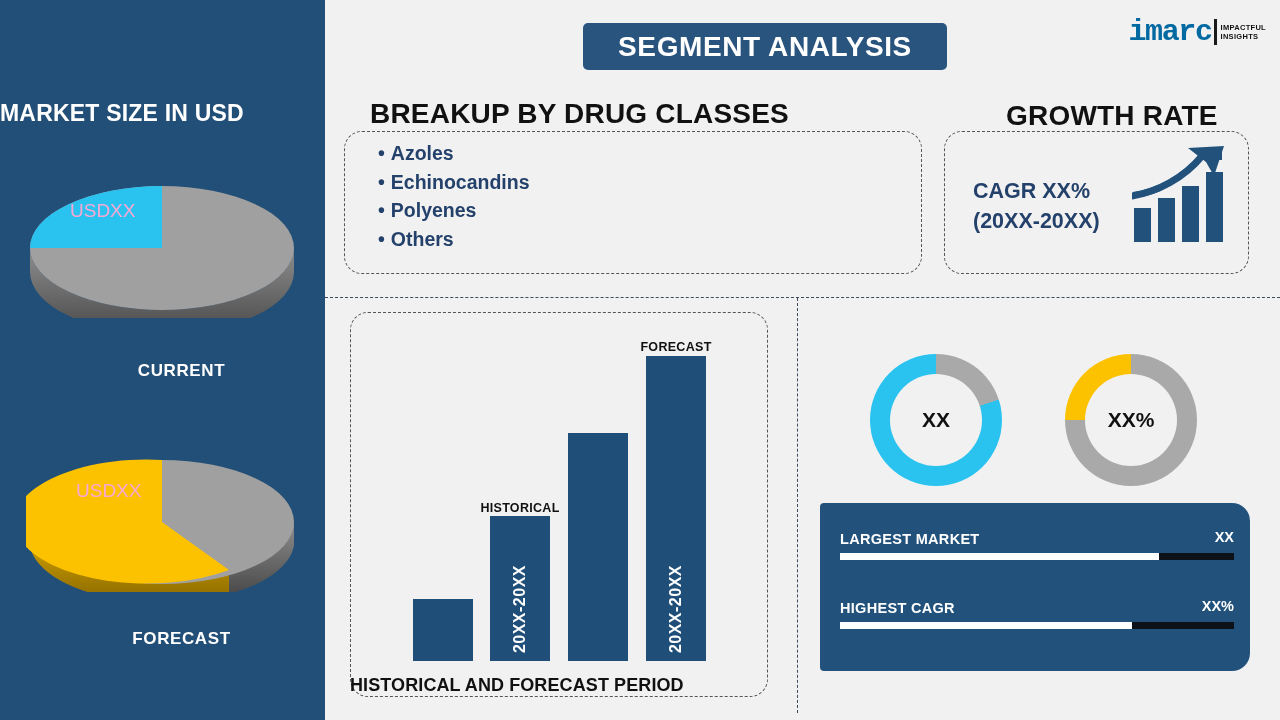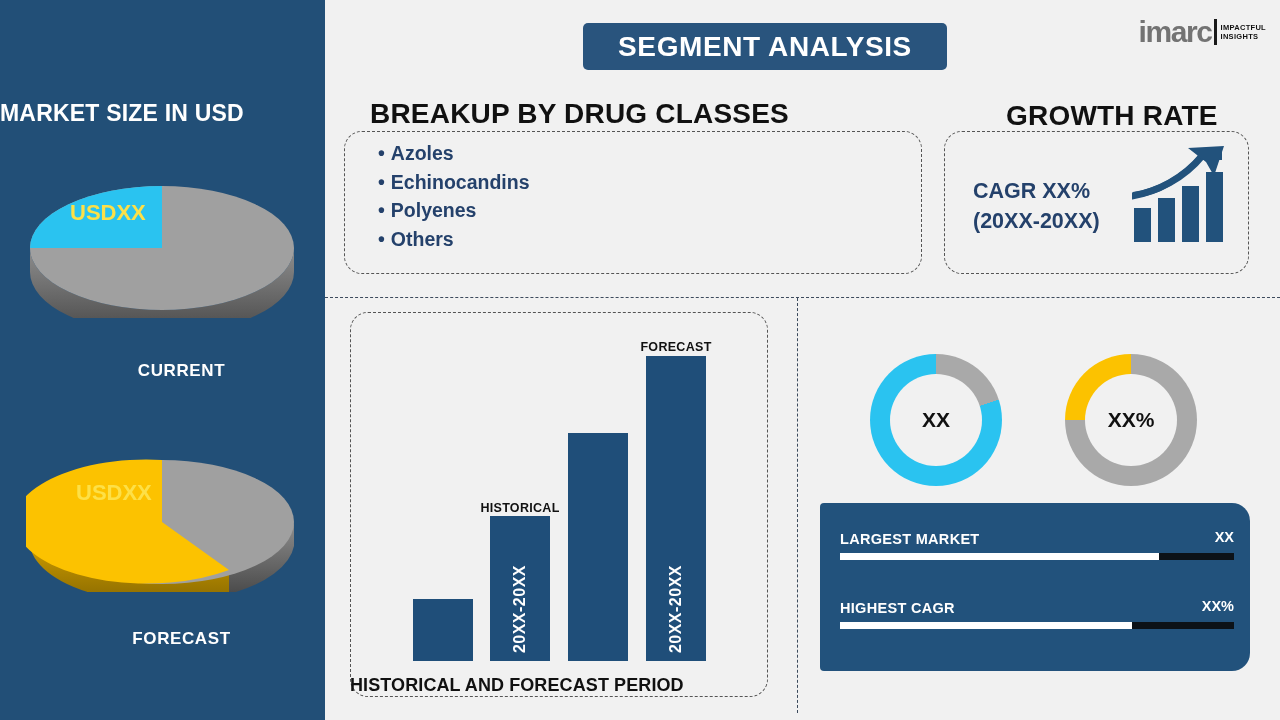--- a/index.html
+++ b/index.html
@@ -20,39 +20,39 @@
     position: absolute; top: 100px; left: 0; width: 325px;
     text-align: left; color: #ffffff;
     font-size: 23px; font-weight: bold; letter-spacing: .2px;
   }
   .pie-wrap { position: absolute; left: 26px; width: 272px; }
   .pie-caption {
     position: absolute; left: 0; width: 363px; text-align: center;
     color: #ffffff; font-size: 17px; font-weight: bold; letter-spacing: .6px;
   }
   .pie-label {
-    position: absolute; color: #fde047; font-size: 22px; font-weight: bold;
+    position: absolute; color: #f9a8d4; font-size: 19px; font-weight: normal;
     z-index: 5; pointer-events: none;
   }
 
   
   #header-badge {
     position: absolute; left: 583px; top: 23px; width: 364px; height: 47px;
     background: #29547d; border-radius: 5px;
     display: flex; align-items: center; justify-content: center;
   }
   #header-badge-text {
     color: #ffffff; font-size: 28px; font-weight: bold; letter-spacing: .6px;
   }
 
   
   #logo { position: absolute; right: 14px; top: 12px; height: 40px; display: flex; align-items: center; }
   #logo-word {
-    font-size: 30px; font-weight: bold; color: #737373; letter-spacing: -1.4px;
-    line-height: 1; position: relative; font-family: Liberation Sans, sans-serif;
+    font-size: 30px; font-weight: bold; color: #0369a1; letter-spacing: -1.4px;
+    line-height: 1; position: relative; font-family: Liberation Mono, monospace;
   }
   #logo-bar { width: 3px; height: 26px; background: #1a1a1a; margin: 0 4px 0 2px; }
   #logo-tag { font-size: 7.5px; font-weight: bold; color: #111; line-height: 1.25; letter-spacing: .3px; }
 
   
   .sec-title {
     position: absolute; font-size: 28px; font-weight: bold; color: #111;
     letter-spacing: .2px;
   }
   .dashed-box {

